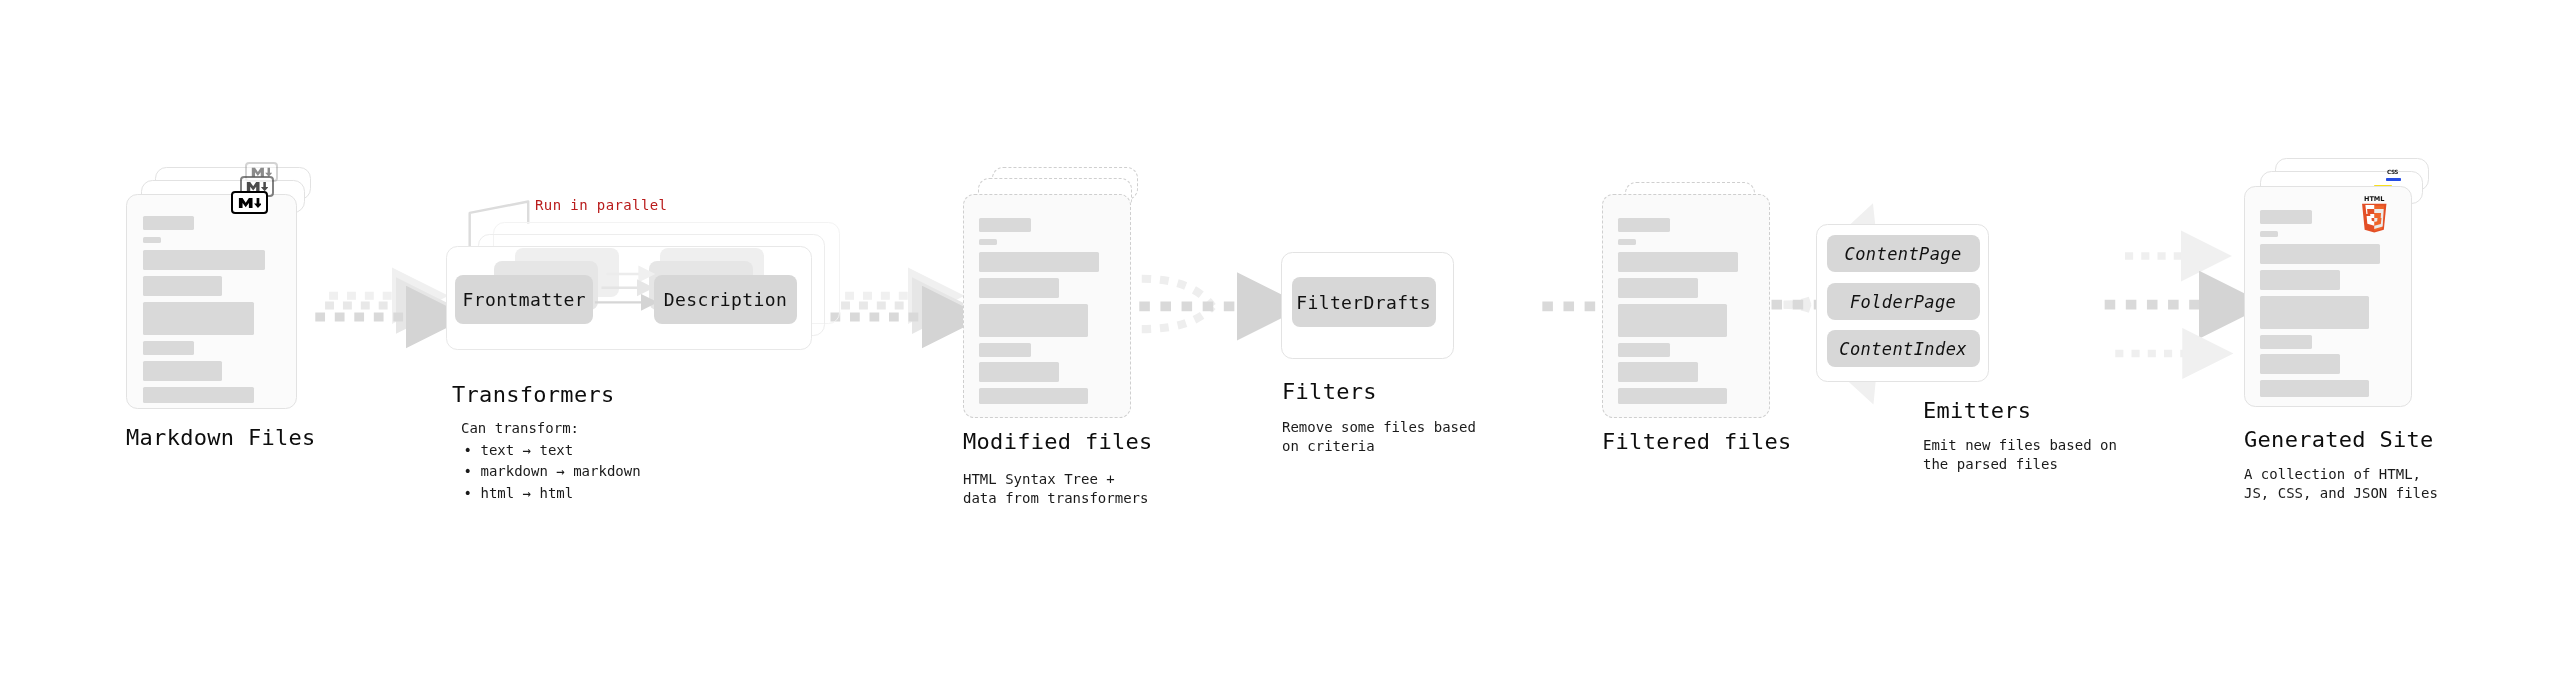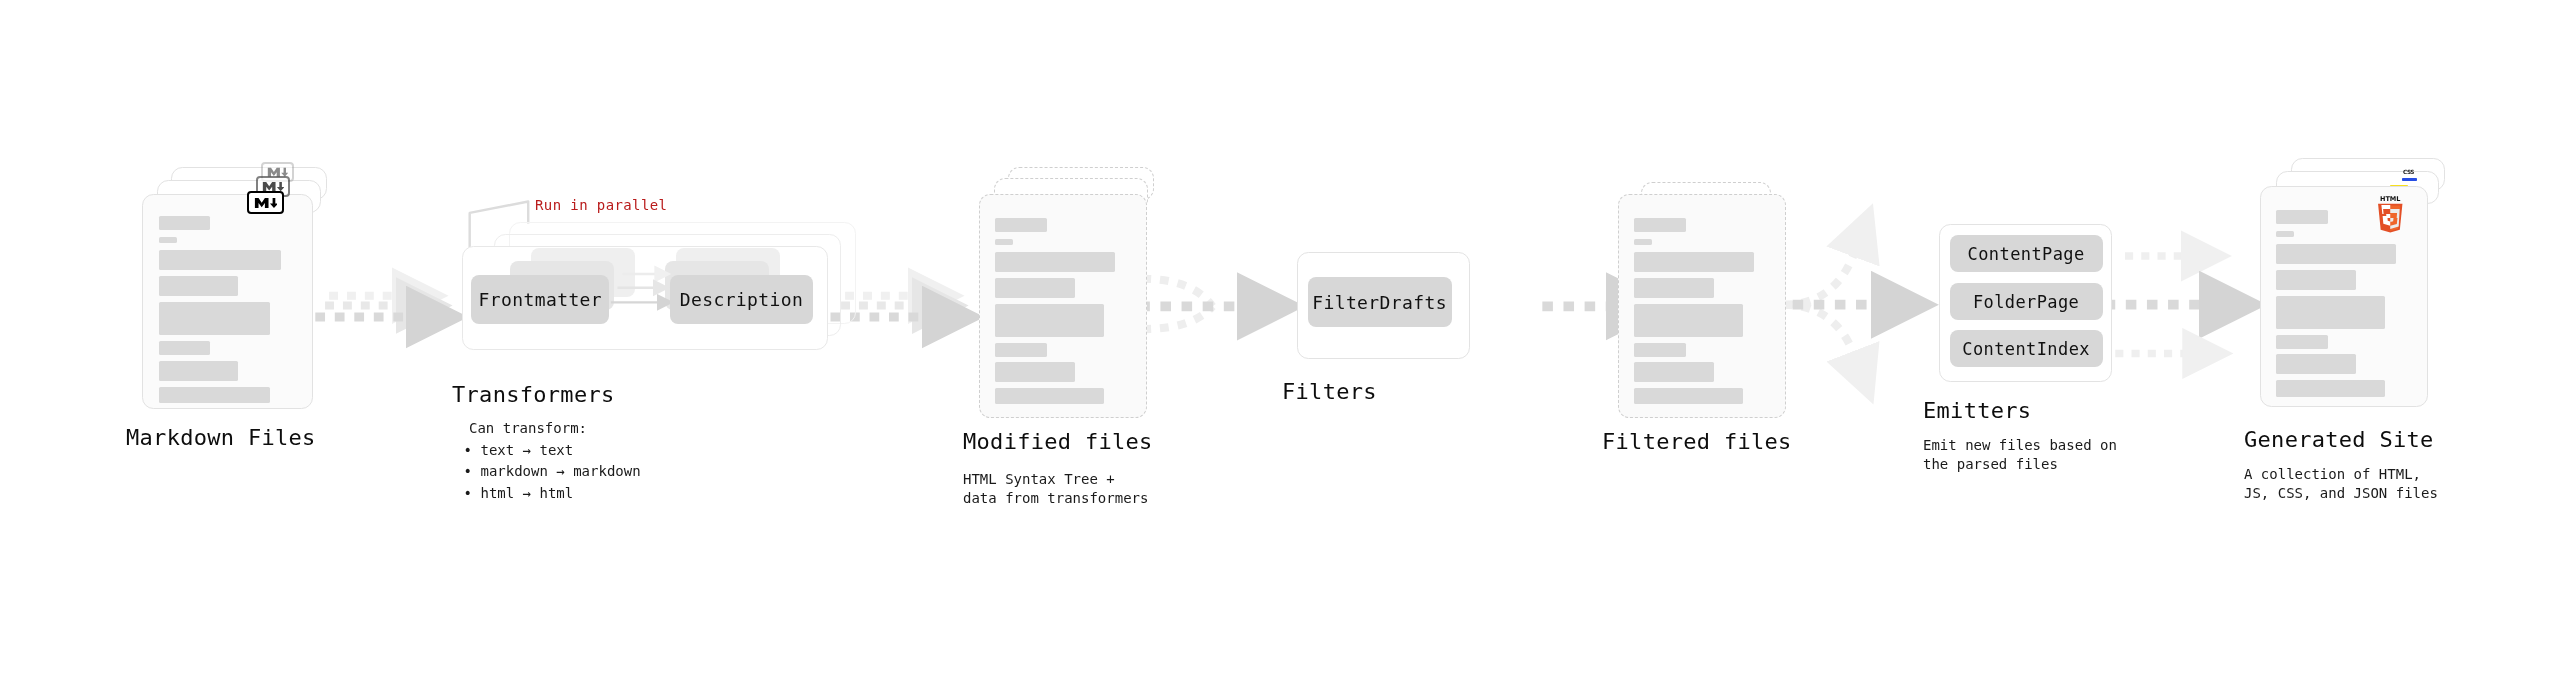--- a/index.html
+++ b/index.html
@@ -17,21 +17,21 @@
     position: relative;
   }
 
   #stage {
     position: relative;
     width: 2576px;
     height: 681px;
   }
 
   
-  .stack { position: absolute; margin-left: 16px; }
+  .stack { position: absolute; }
 
   .doc {
     position: absolute;
     border-radius: 11.4px;
     box-sizing: border-box;
     background: #fbfbfb;
     border: 1.6px solid #e2e2e2;
   }
   .doc.dashed {
     background: #fafafa;
@@ -126,21 +126,21 @@
   .caption-list {
     position: absolute;
     font-size: 14px;
     line-height: 1.55;
     color: #1a1a1a;
     margin: 0;
     padding: 0;
     list-style: none;
     white-space: nowrap;
   }
-  .caption-list li.head { margin-left: 16px; }
+  .caption-list li.head { margin-left: 8px; }
   .caption-list li.bullet { margin-left: 10.6px; }
 
   .parallel-label {
     position: absolute;
     font-size: 14px;
     color: #b91c1c;
     white-space: nowrap;
     letter-spacing: 0.4px;
   }
 
@@ -301,40 +301,42 @@
   <div class="caption-title" style="left:963px; top:429px;">Modified files</div>
   <div class="caption-sub" style="left:963px; top:470px;">HTML Syntax Tree +
 data from transformers</div>
 
   <div class="stack" style="left:1281px; top:252px; width:179px; height:114px;">
     <div class="pbox" style="left:0px; top:0px; width:173px; height:107px; border-color:#e3e3e3;"></div>
     <div class="chip" style="left:10.6px; top:25px; width:144px; height:50px;">FilterDrafts</div>
   </div>
 
   <div class="caption-title" style="left:1282px; top:379px;text-align:right;">Filters</div>
+  <div class="caption-sub" style="left:1282px; top:418px;">Remove some files based
+on criteria</div>
 
   <div class="stack" style="left:1602px; top:167px; width:187px; height:252px;">
 
     <div class="doc dashed" style="left:23px; top:14.6px; width:130px; height:29px; background:#ffffff;"></div>
 
     <div class="doc dashed" style="left:0px; top:27px; width:168px; height:224px;">
       <div class="skel" style="left:14.6px; top:23px;  width:52px;  height:14px;"></div>
       <div class="skel" style="left:14.6px; top:44px;  width:18px;  height:5.7px;"></div>
       <div class="skel" style="left:14.6px; top:57px;  width:120px; height:19.5px;"></div>
       <div class="skel" style="left:14.6px; top:83px; width:80px;  height:19.5px;"></div>
       <div class="skel" style="left:14.6px; top:109px; width:109px; height:32.5px;"></div>
       <div class="skel" style="left:14.6px; top:148px; width:52px;  height:14px;"></div>
       <div class="skel" style="left:14.6px; top:167px; width:80px;  height:19.5px;"></div>
       <div class="skel" style="left:14.6px; top:193px; width:109px; height:16.3px;"></div>
     </div>
   </div>
 
   <div class="caption-title" style="left:1602px; top:429px;">Filtered files</div>
 
-  <div class="stack" style="left:1923px; top:224px; width:195px; height:175px;">
+  <div class="stack" style="left:1816px; top:224px; width:195px; height:175px;font-style:italic;">
     <div class="pbox" style="left:0px; top:0px; width:173px; height:158px; border-color:#e3e3e3;"></div>
     <div class="chip" style="left:10.6px; top:11.4px; width:153px; height:37px; font-size:17px;">ContentPage</div>
     <div class="chip" style="left:10.6px; top:59px; width:153px; height:37px; font-size:17px;">FolderPage</div>
     <div class="chip" style="left:10.6px; top:106px; width:153px; height:37px; font-size:17px;">ContentIndex</div>
   </div>
 
   <div class="caption-title" style="left:1923px; top:398px;">Emitters</div>
   <div class="caption-sub" style="left:1923px; top:436px;">Emit new files based on
 the parsed files</div>
 

